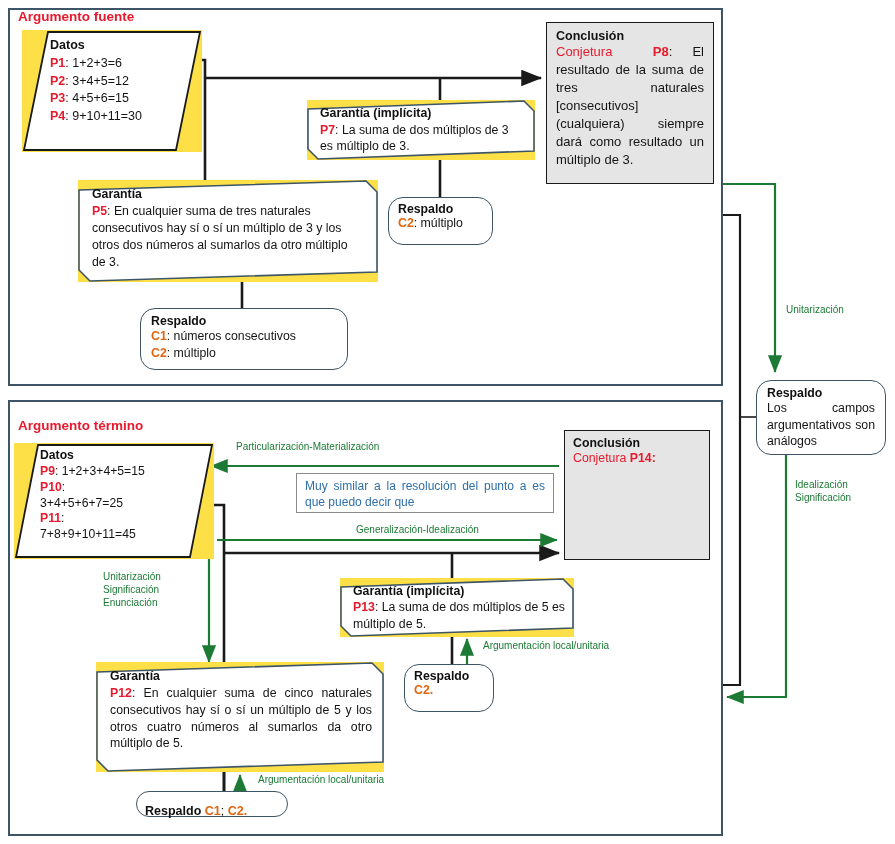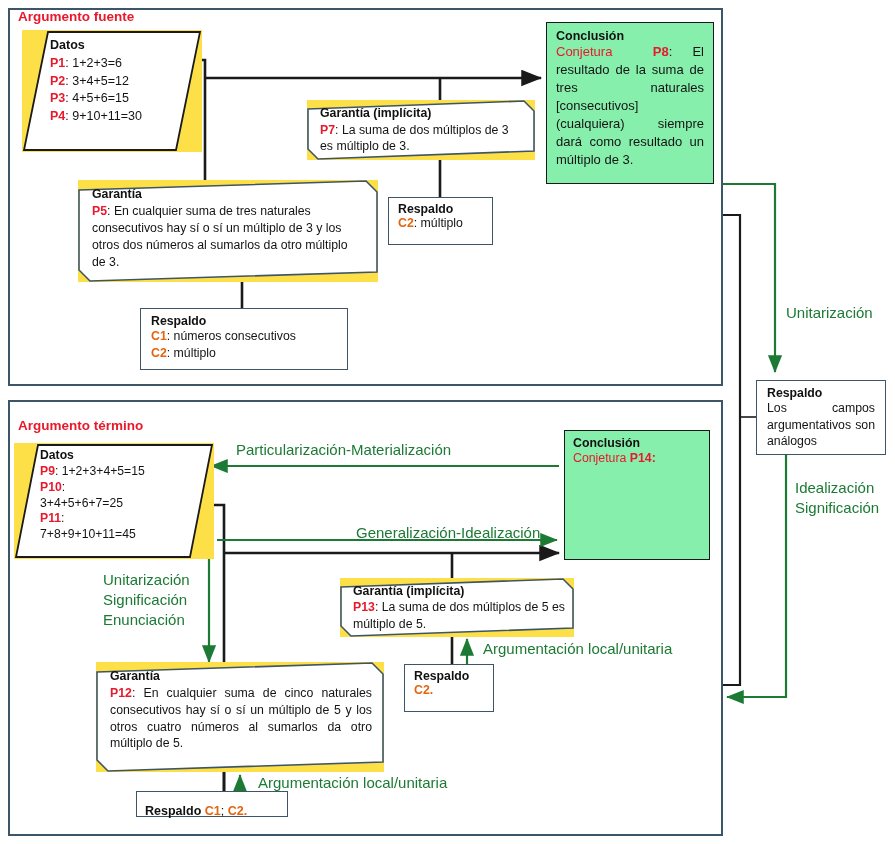--- a/index.html
+++ b/index.html
@@ -28,48 +28,48 @@
     font-size:13.5px;
     white-space:nowrap;
   }
 
   .node{position:absolute;box-sizing:border-box;background:#fde047;}
   .para-inner{position:relative;z-index:2;}
 
   
   .rect{
     border:1.6px solid #1a1a1a;
-    background:#86efac;
+    background:#e5e5e5;
   }
 
   
   .round{
     border:1.6px solid #3d5566;
-    border-radius:0;
+    border-radius:15px;
     background:#fff;
   }
 
   
   .note{
     border:1.4px solid #8a8a8a;
     background:#fff;
     color:#2f6fa8;
   }
 
   .ttl{font-weight:bold;color:#111;}
   .red{color:#e8192c;font-weight:bold;}
   .redn{color:#e8192c;}
   .orange{color:#e2650f;font-weight:bold;}
   .body{color:#141414;}
   .just{text-align:justify;text-justify:inter-word;}
 
   .glabel{
     position:absolute;
     color:#1c7a34;
-    font-size:15px;
+    font-size:10px;
     line-height:1.32;
     white-space:pre-line;
   }
 </style>
 </head>
 <body>
 
 <div id="stage">
 
   <svg id="svg-layer" viewBox="0 0 895 844">
@@ -239,20 +239,23 @@
   </div>
 
   <div class="node rect" style="left:564px;top:430px;width:146px;height:130px;padding:5px 8px;">
     <div class="ttl" style="font-size:12.3px;">Conclusión</div>
     <div style="font-size:12.3px;line-height:1.35;">
       <span class="redn">Conjetura</span>
       <span class="red">P14</span><span class="red">:</span>
     </div>
   </div>
 
+  <div class="note" style="position:absolute;left:296px;top:473px;width:258px;height:40px;padding:4px 8px;box-sizing:border-box;">
+    <div class="just" style="font-size:12px;line-height:1.34;">Muy similar a la resolución del punto a es que puedo decir que</div>
+  </div>
 
   <div class="node" style="left:340px;top:578px;width:234px;height:59px;">
     <svg width="234" height="59" style="position:absolute;left:0;top:0;">
       <polygon points="1,9 223,1 233,11 233,50 11,58 1,48" fill="#ffffff" stroke="#3d5566" stroke-width="1.6"></polygon>
     </svg>
     <div style="position:absolute;left:13px;top:5px;width:212px;font-size:12.3px;line-height:1.34;">
       <div class="ttl">Garantía (implícita)</div>
       <div><span class="red">P13</span><span class="body">: La suma de dos múltiplos de 5 es múltiplo de 5.</span></div>
     </div>
   </div>

